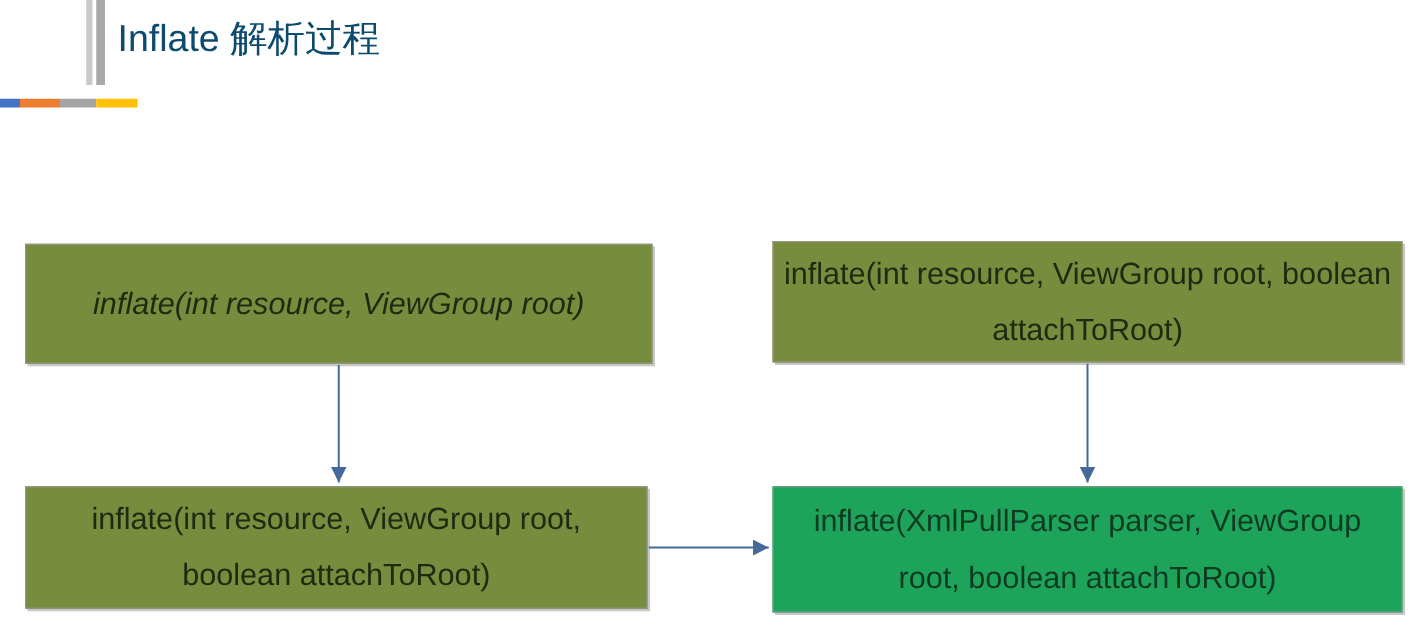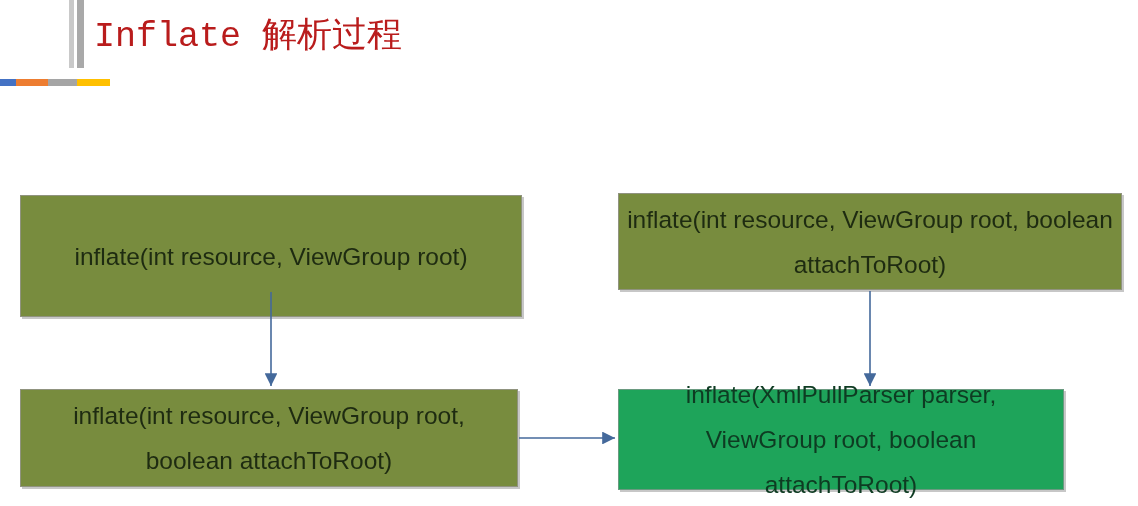--- a/index.html
+++ b/index.html
@@ -33,24 +33,23 @@
   }
   .header-strip-2 {
     position: absolute;
     left: 77px; top: 0;
     width: 7px; height: 68px;
     background: #A9A9A9;
   }
   .slide-title {
     position: absolute;
     left: 94px; top: 11px;
-    font-size: 35px;
-    color: #b91c1c;
+    font-size: 30px;
+    color: #0c4a6e;
     white-space: nowrap;
-    font-family: Liberation Mono, monospace;
   }
 
   
   .accent-bar {
     position: absolute;
     left: 0; top: 79px;
     height: 7px;
     display: flex;
   }
   .accent-seg { height: 7px; }
@@ -69,24 +68,24 @@
     text-align: center;
     font-size: 24.5px;
     line-height: 45px;
     padding: 0 8px;
     border: 1px solid #90937f;
     box-shadow: 2px 2px 0 rgba(130,130,130,0.45);
   }
   .node-olive { background: #788C3E; color: #1E2B11; }
   .node-green { background: #1EA45A; color: #0E3B22; border-color: #6a9a80; }
 
-  .node-top-left     { left: 20px;  top: 195px; width: 502px; height: 122px; }
+  .node-top-left     { left: 20px;  top: 195px; width: 502px; height: 96px; font-style: italic; }
   .node-top-right    { left: 618px; top: 193px; width: 504px; height: 97px; }
   .node-bottom-left  { left: 20px;  top: 389px; width: 498px; height: 98px; }
-  .node-bottom-right { left: 618px; top: 389px; width: 446px; height: 101px; }
+  .node-bottom-right { left: 618px; top: 389px; width: 504px; height: 101px; }
 
   
   .arrow-layer {
     position: absolute;
     left: 0; top: 0;
     width: 1138px; height: 506px;
     pointer-events: none;
   }
 </style>
 </head>

